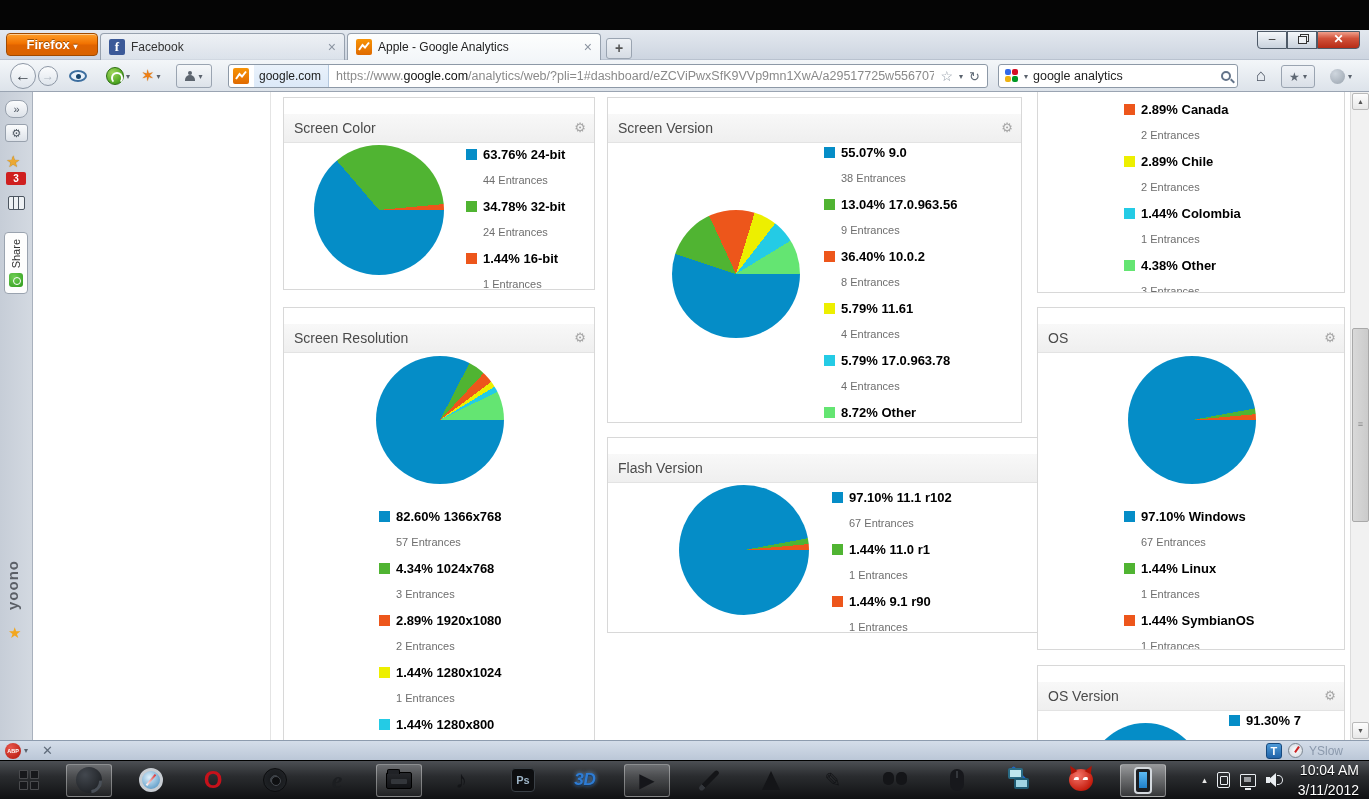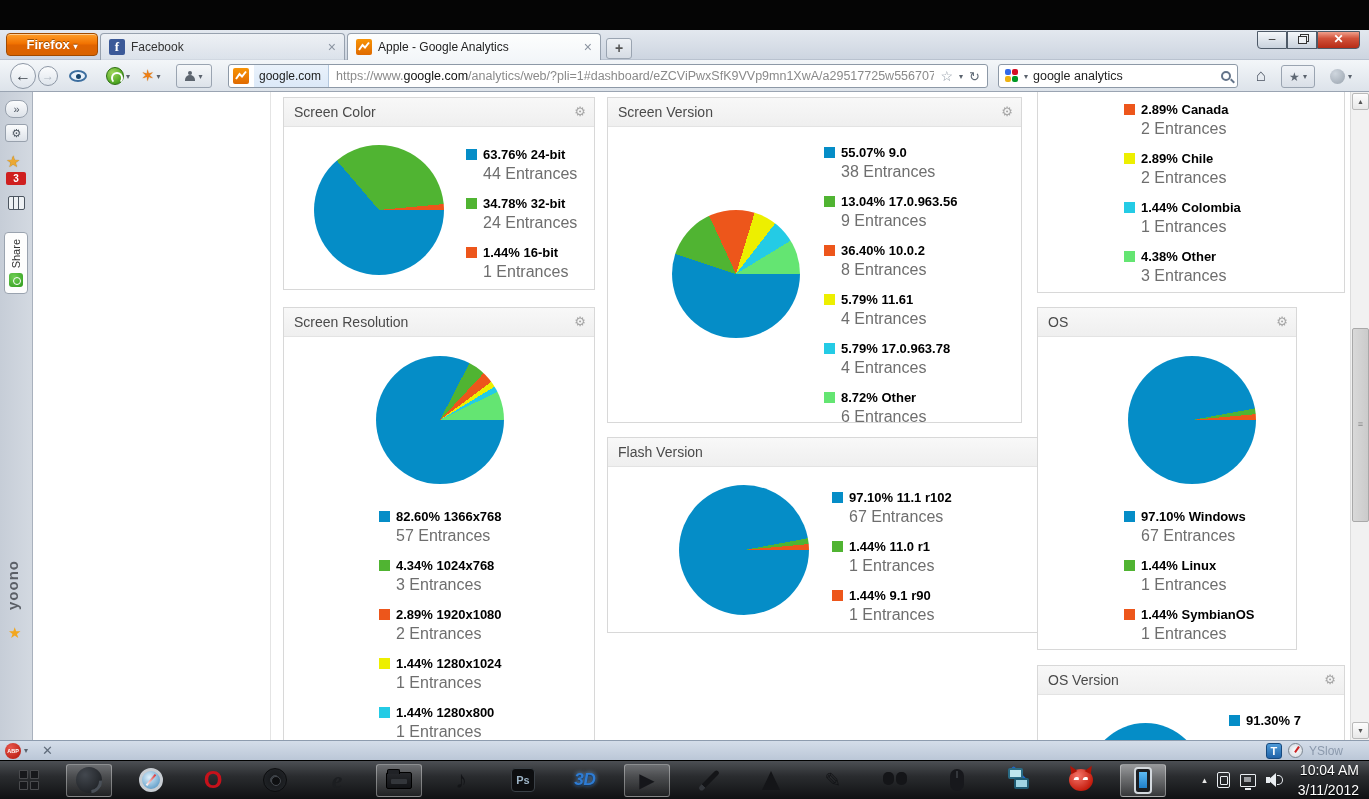--- a/index.html
+++ b/index.html
@@ -102,28 +102,28 @@
   .share-ic:after { content:""; position:absolute; left:4px; top:4px; width:6px; height:6px; border:1.5px solid #fff; border-radius:50%; }
   .ybrand { position:absolute; left:4px; top:468px; writing-mode:vertical-rl; transform:rotate(180deg);
     font-size:15px; font-weight:bold; color:#5b5f66; letter-spacing:1px; }
   .ybrand-star { position:absolute; left:8px; top:532px; font-size:15px; color:#f2a71f; }
 
   .left-divider { position:absolute; left:270px; top:0; width:1px; height:648px; background:#e4e4e4; }
 
   
   .panel { position:absolute; background:#fff; border:1px solid #d8d8d8; overflow:hidden; }
   .panel-h { position:relative; height:29px; background:linear-gradient(#f8f8f8,#efefef);
-    border-bottom:1px solid #e3e3e3; line-height:28px; padding:0 10px; font-size:14px; color:#4a4a4a; }
+    border-bottom:1px solid #e3e3e3; line-height:28px; padding:0 10px; font-size:14px; color:#4a4a4a;margin-top:16px; }
   .panel-gear { position:absolute; right:8px; top:0; font-size:13px; color:#a6a6a6; line-height:28px; }
   .pie { position:absolute; border-radius:50%; }
   .legend { position:absolute; }
   .legend-item { display:flex; gap:6px; margin-bottom:13px; }
   .swatch { width:11px; height:11px; margin-top:2px; flex:0 0 11px; }
   .legend-main { font-size:13px; font-weight:bold; color:#000; white-space:nowrap; }
-  .legend-sub { font-size:16px; color:#6e6e6e; margin-top:3px; }
+  .legend-sub { font-size:11px; color:#6e6e6e; margin-top:12px; }
 
   
   .vscroll { position:absolute; left:1350px; top:0; width:19px; height:648px; background:#f1f1f1; border-left:1px solid #dcdcdc; }
   .sbtn { position:absolute; left:1px; width:17px; height:17px; background:linear-gradient(#fdfdfd,#e8e8e8);
     border:1px solid #b9b9b9; border-radius:2px; text-align:center; font-size:7px; line-height:15px; color:#555; }
   .sthumb { position:absolute; left:1px; top:236px; width:17px; height:194px; background:linear-gradient(90deg,#d9d9d9,#cbcbcb);
     border:1px solid #a9a9a9; border-radius:2px; text-align:center; color:#8a8a8a; font-size:9px; line-height:190px; }
 
   
   .statusbar { position:absolute; left:0; top:740px; width:1369px; height:20px;
@@ -514,21 +514,21 @@
           <div class="legend-item">
             <span class="swatch" style="background: rgb(100, 229, 114);"></span>
             <div>
               <div class="legend-main"><span>4.38%</span> <span>Other</span></div>
               <div class="legend-sub">3 Entrances</div>
             </div>
           </div>
         </div>
     </div>
 
-    <div class="panel" style="left:1037px; top:215px; width:260px; height:343px;">
+    <div class="panel" style="left:1037px; top:215px; width:308px; height:343px;">
       <div class="panel-h">
         <span>OS</span>
         <span class="panel-gear">⚙</span>
       </div>
       <div class="pie" style="left: 90px; top: 48px; width: 128px; height: 128px; background: conic-gradient(from 90deg, rgb(5, 141, 199) 0deg, rgb(5, 141, 199) 349.56deg, rgb(80, 180, 50) 349.56deg, rgb(80, 180, 50) 354.744deg, rgb(237, 86, 27) 354.744deg, rgb(237, 86, 27) 359.928deg);"></div>
       <div class="legend" style="left:86px; top:201px;">
 
           <div class="legend-item">
             <span class="swatch" style="background: rgb(5, 141, 199);"></span>
             <div>

